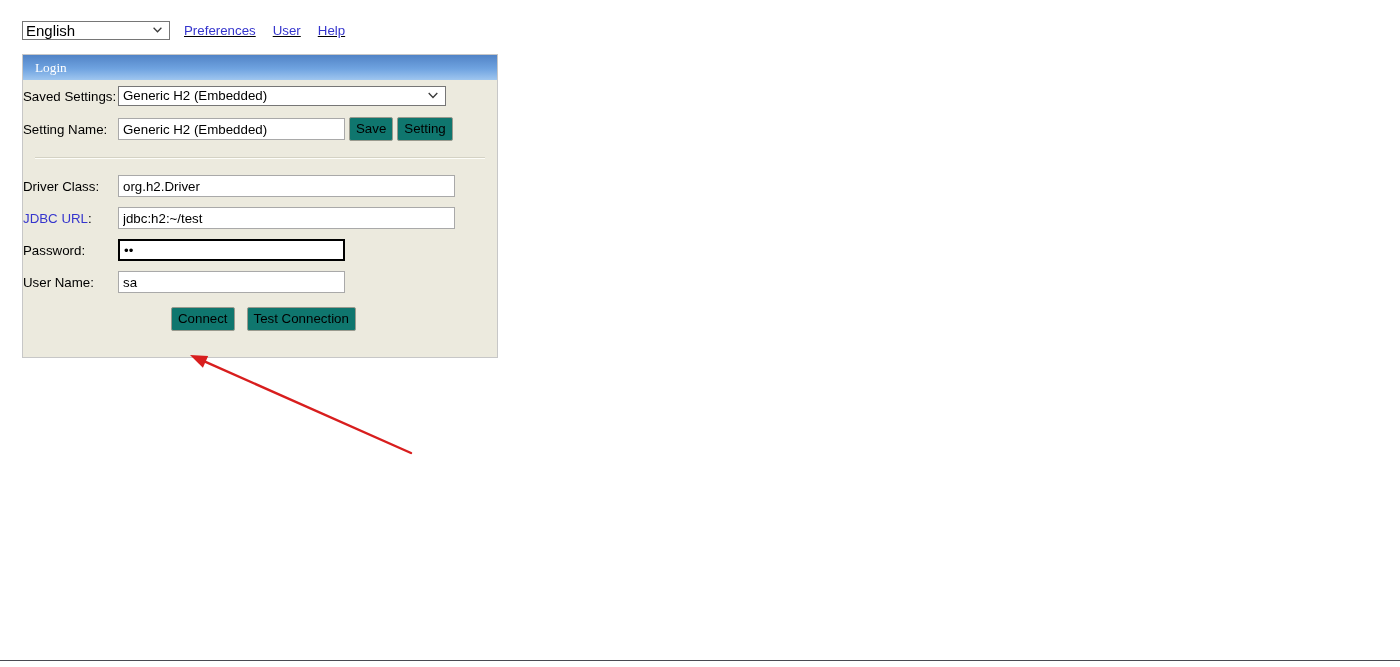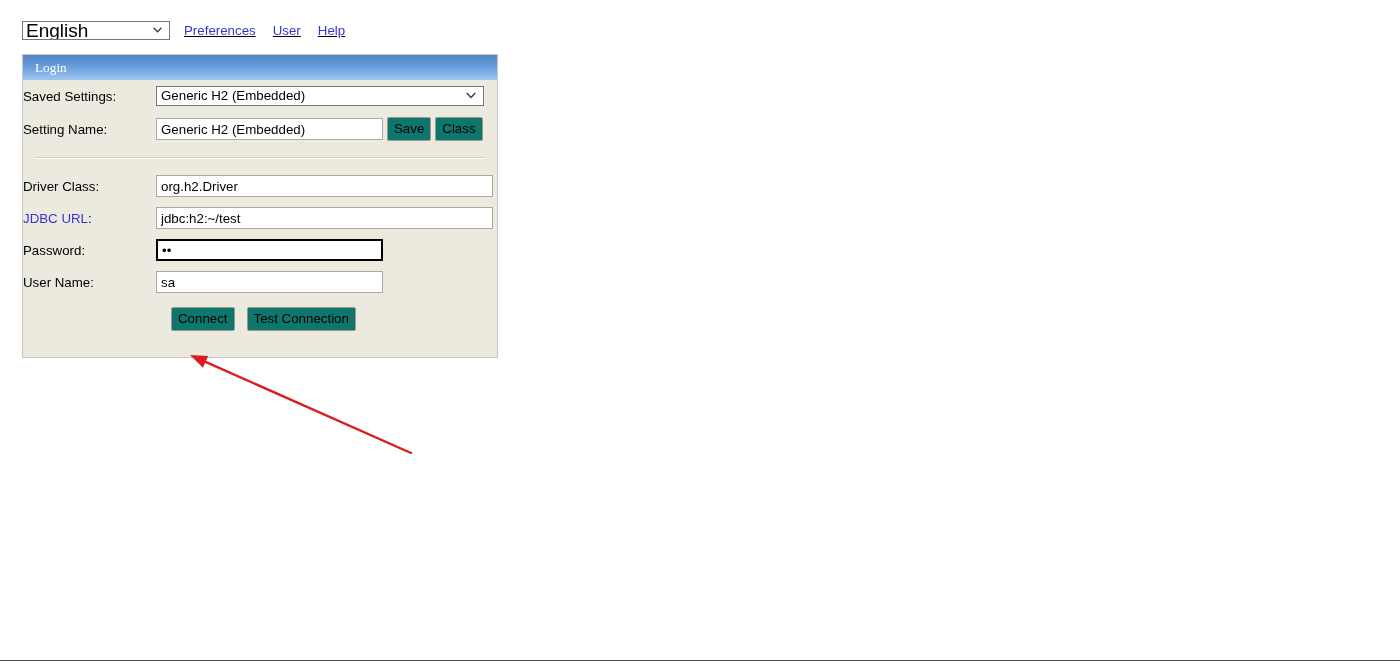--- a/index.html
+++ b/index.html
@@ -25,21 +25,21 @@
     display: flex;
     align-items: center;
     gap: 0;
     height: 19px;
   }
   .lang-select {
     width: 148px;
     height: 19px;
     box-sizing: border-box;
     font-family: "Liberation Sans", sans-serif;
-    font-size: 19px;
+    font-size: 15px;
     color: #000;
     background: #ffffff;
     border: 1px solid #767676;
     border-radius: 0;
     padding: 0 2px 0 3px;
     -webkit-appearance: none;
     appearance: none;
     line-height: 17px;
   }
   .select-wrap {
@@ -96,21 +96,21 @@
   table.form {
     border-collapse: collapse;
     margin: 0;
   }
   table.form td {
     padding: 0;
     vertical-align: middle;
     font-size: 13.3px;
   }
   td.label {
-    width: 133px;
+    width: 95px;
     padding-left: 12px;
     height: 32px;
     white-space: nowrap;
     color: #000;
     margin-top: 28px;
   }
   td.label.tight {
     height: 34px;
   }
   .lbl-link {
@@ -264,21 +264,21 @@
           </div>
         </td>
       </tr>
       <tr>
         <td class="label tight">Setting Name:</td>
         <td>
           <div style="display:flex;align-items:center;">
             <input class="txt w-mid" type="text" value="Generic H2 (Embedded)" style="">
             <div class="btn-row-save">
               <button class="btn">Save</button>
-              <button class="btn">Class</button>
+              <button class="btn">Setting</button>
             </div>
           </div>
         </td>
       </tr>
     </tbody>
       </table>
 
     <hr class="divider">
 
     <table class="form">

